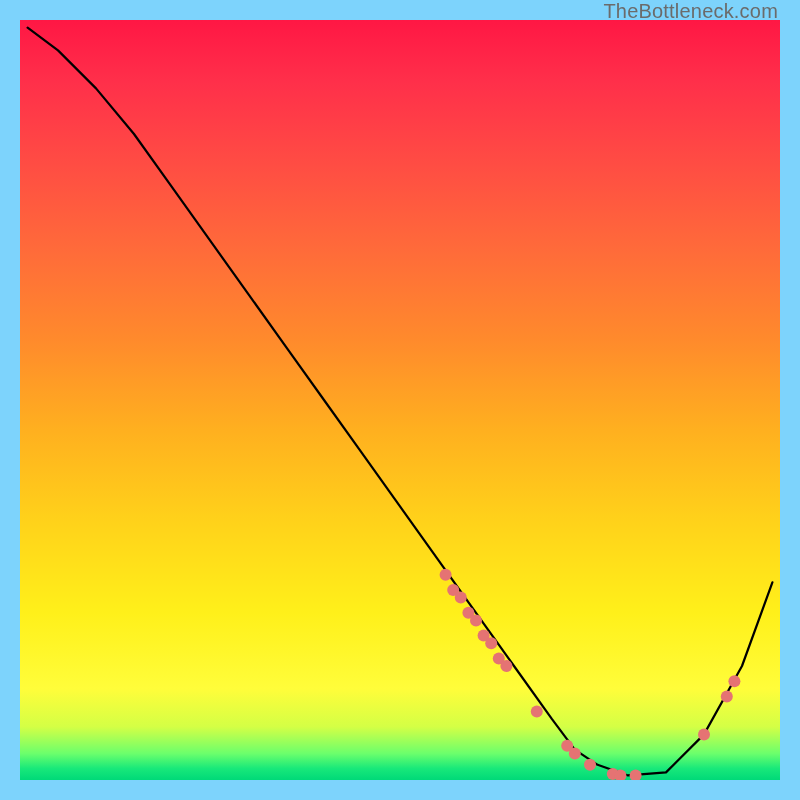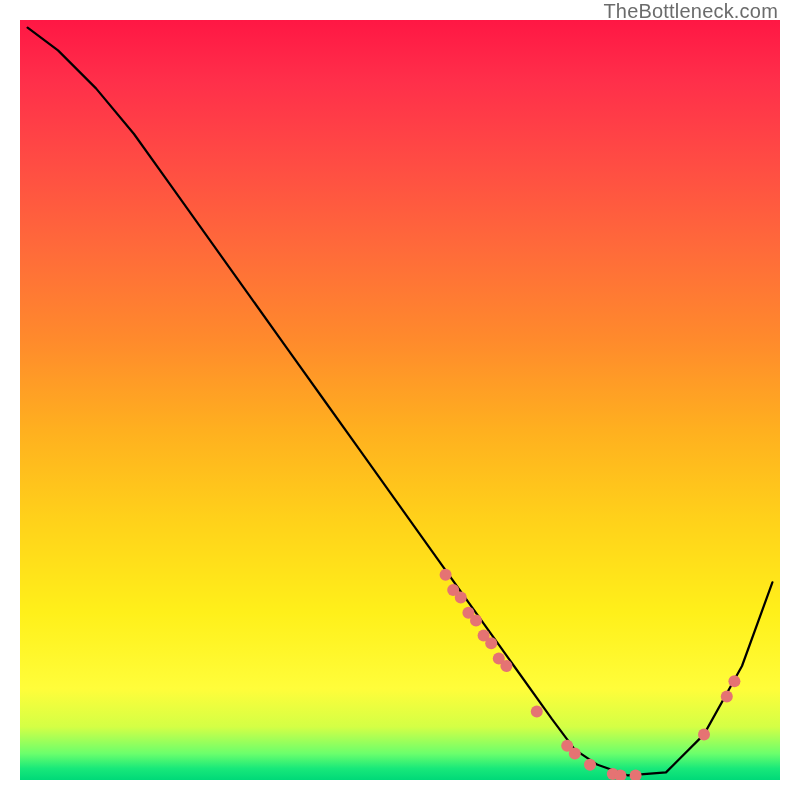--- a/index.html
+++ b/index.html
@@ -8,21 +8,21 @@
     width: 800px;
     height: 800px;
     background: #000000;
     overflow: hidden;
     font-family: Arial, Helvetica, sans-serif;
   }
   .stage {
     position: relative;
     width: 800px;
     height: 800px;
-    background: #ffffff;
+    background: #7dd3fc;
   }
   .plot {
     position: absolute;
     left: 20px;
     top: 20px;
     width: 760px;
     height: 760px;
     
     background: linear-gradient(to bottom,
       #ff1744 0%,

